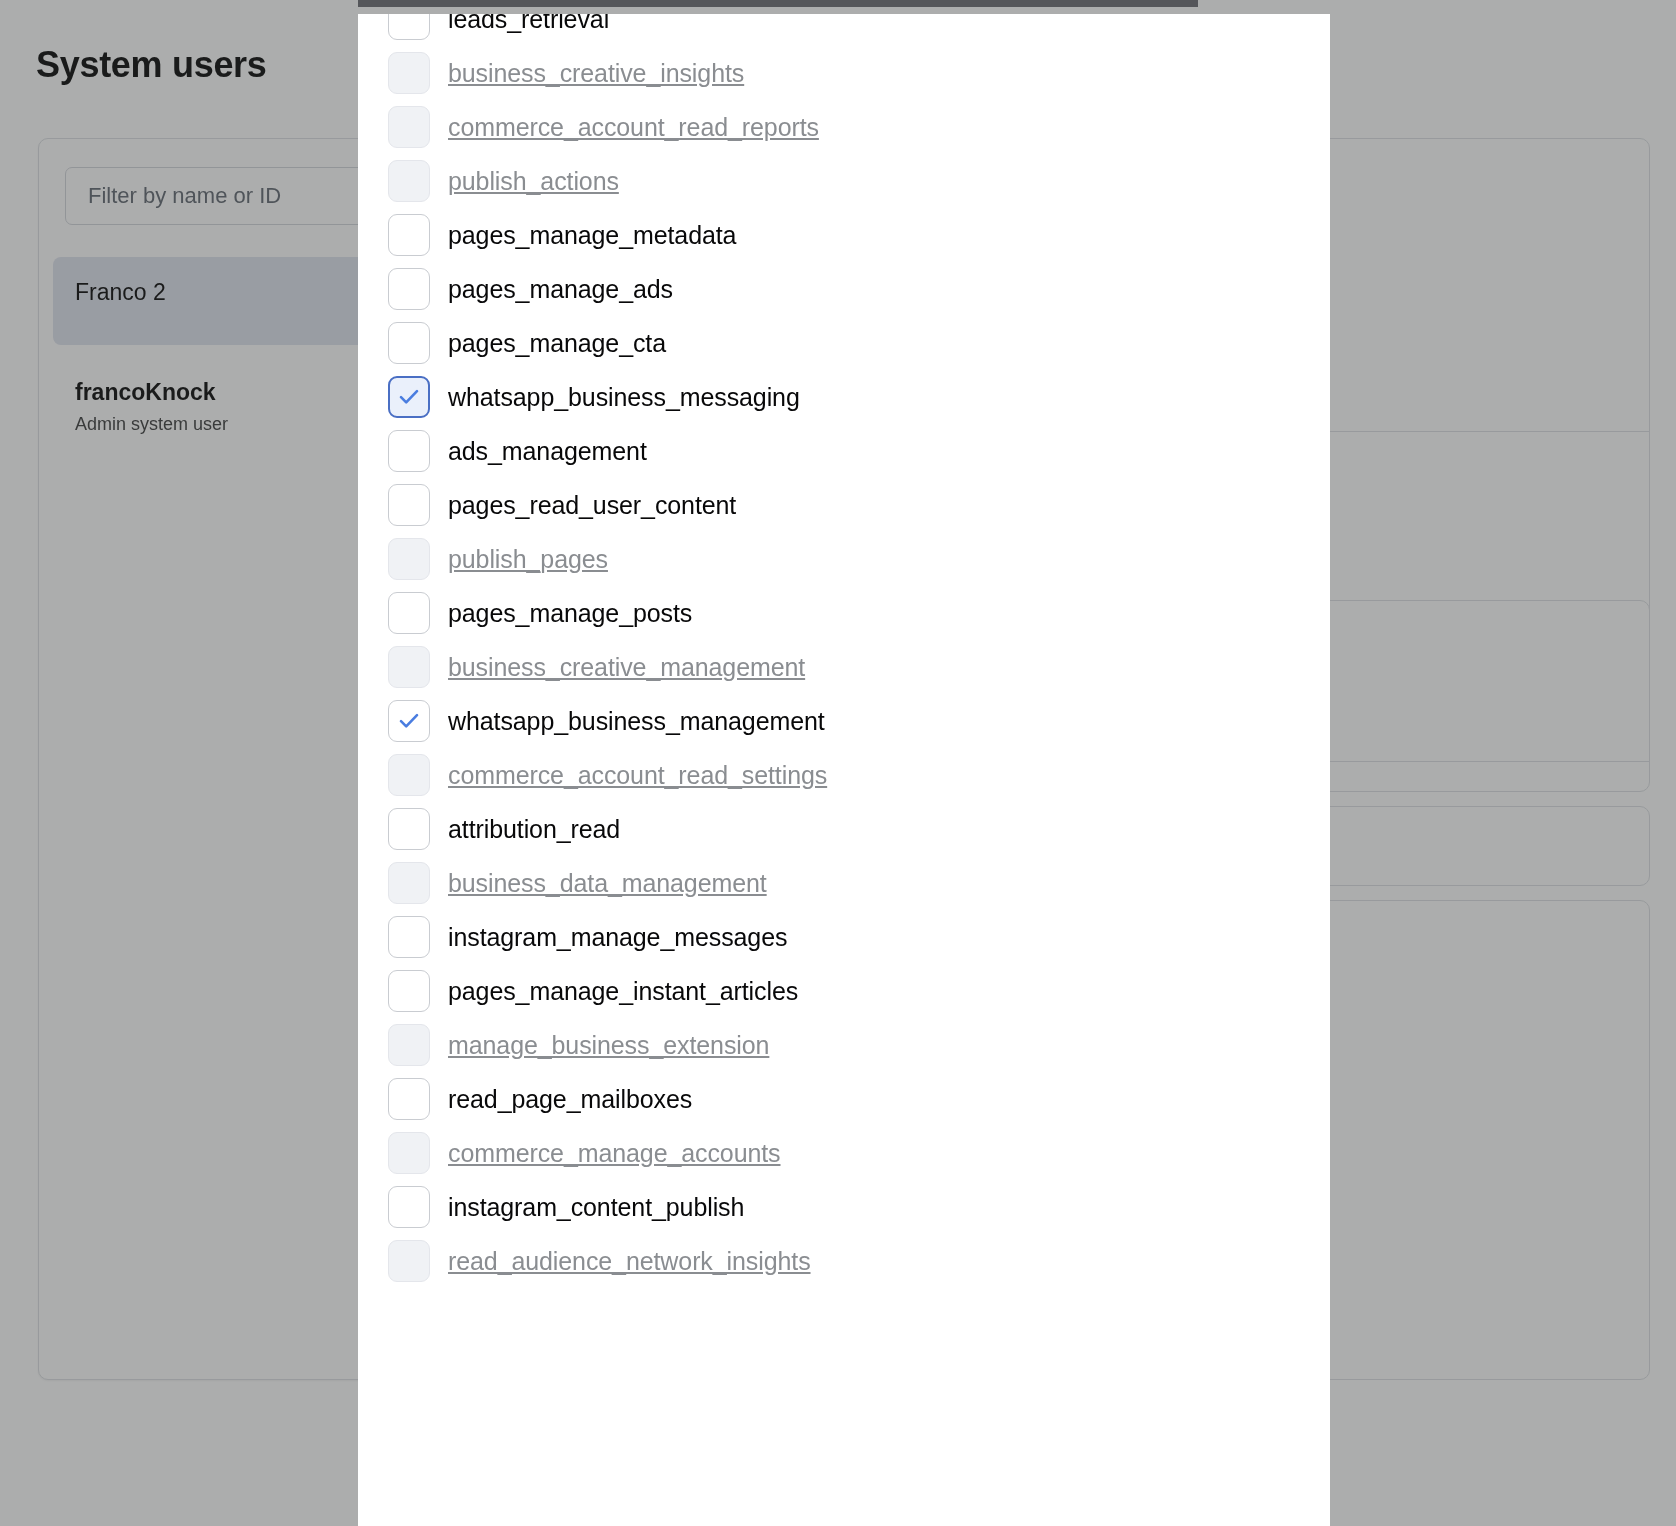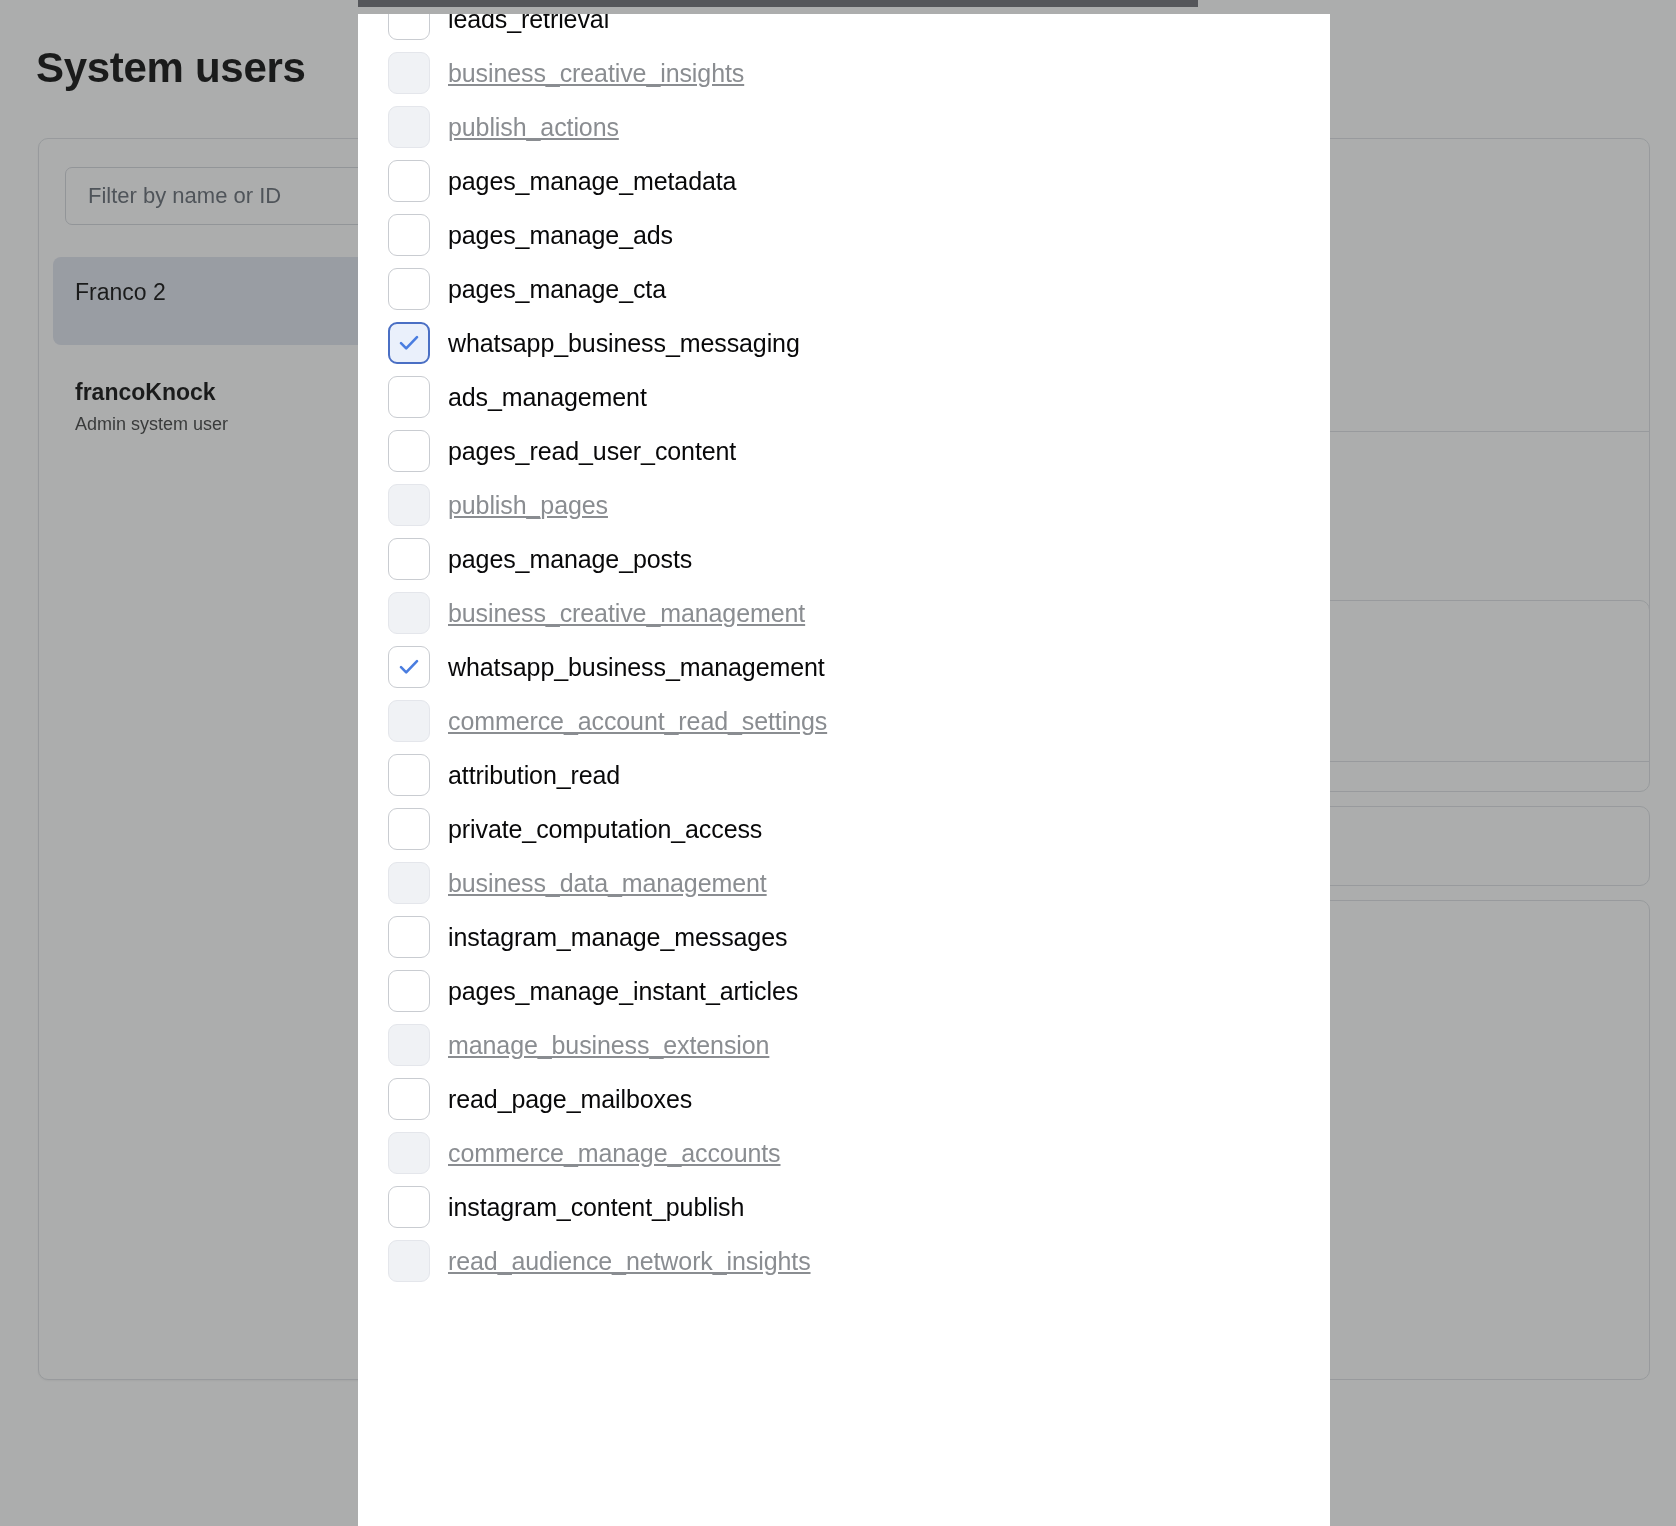--- a/index.html
+++ b/index.html
@@ -22,21 +22,21 @@
   .bg-layer {
     position: absolute;
     inset: 0;
     background: #ffffff;
   }
 
   .page-title {
     position: absolute;
     left: 36px;
     top: 44px;
-    font-size: 42px;
+    font-size: 36px;
     font-weight: 700;
     color: #050505;
     letter-spacing: -0.3px;
   }
 
   
   .users-card {
     position: absolute;
     left: 38px;
     top: 138px;
@@ -357,20 +357,24 @@
       <div class="perm-row">
         <span class="cbox enabled"></span>
         <span class="perm-label enabled">leads_retrieval</span>
       </div>
       <div class="perm-row">
         <span class="cbox disabled"></span>
         <span class="perm-label disabled">business_creative_insights</span>
       </div>
       <div class="perm-row">
         <span class="cbox disabled"></span>
+        <span class="perm-label disabled">commerce_account_read_reports</span>
+      </div>
+      <div class="perm-row">
+        <span class="cbox disabled"></span>
         <span class="perm-label disabled">publish_actions</span>
       </div>
       <div class="perm-row">
         <span class="cbox enabled"></span>
         <span class="perm-label enabled">pages_manage_metadata</span>
       </div>
       <div class="perm-row">
         <span class="cbox enabled"></span>
         <span class="perm-label enabled">pages_manage_ads</span>
       </div>
@@ -416,24 +420,20 @@
       </div>
       <div class="perm-row">
         <span class="cbox disabled"></span>
         <span class="perm-label disabled">commerce_account_read_settings</span>
       </div>
       <div class="perm-row">
         <span class="cbox enabled"></span>
         <span class="perm-label enabled">attribution_read</span>
       </div>
       <div class="perm-row">
-        <span class="cbox enabled"></span>
-        <span class="perm-label enabled">private_computation_access</span>
-      </div>
-      <div class="perm-row">
         <span class="cbox disabled"></span>
         <span class="perm-label disabled">business_data_management</span>
       </div>
       <div class="perm-row">
         <span class="cbox enabled"></span>
         <span class="perm-label enabled">instagram_manage_messages</span>
       </div>
       <div class="perm-row">
         <span class="cbox enabled"></span>
         <span class="perm-label enabled">pages_manage_instant_articles</span>

